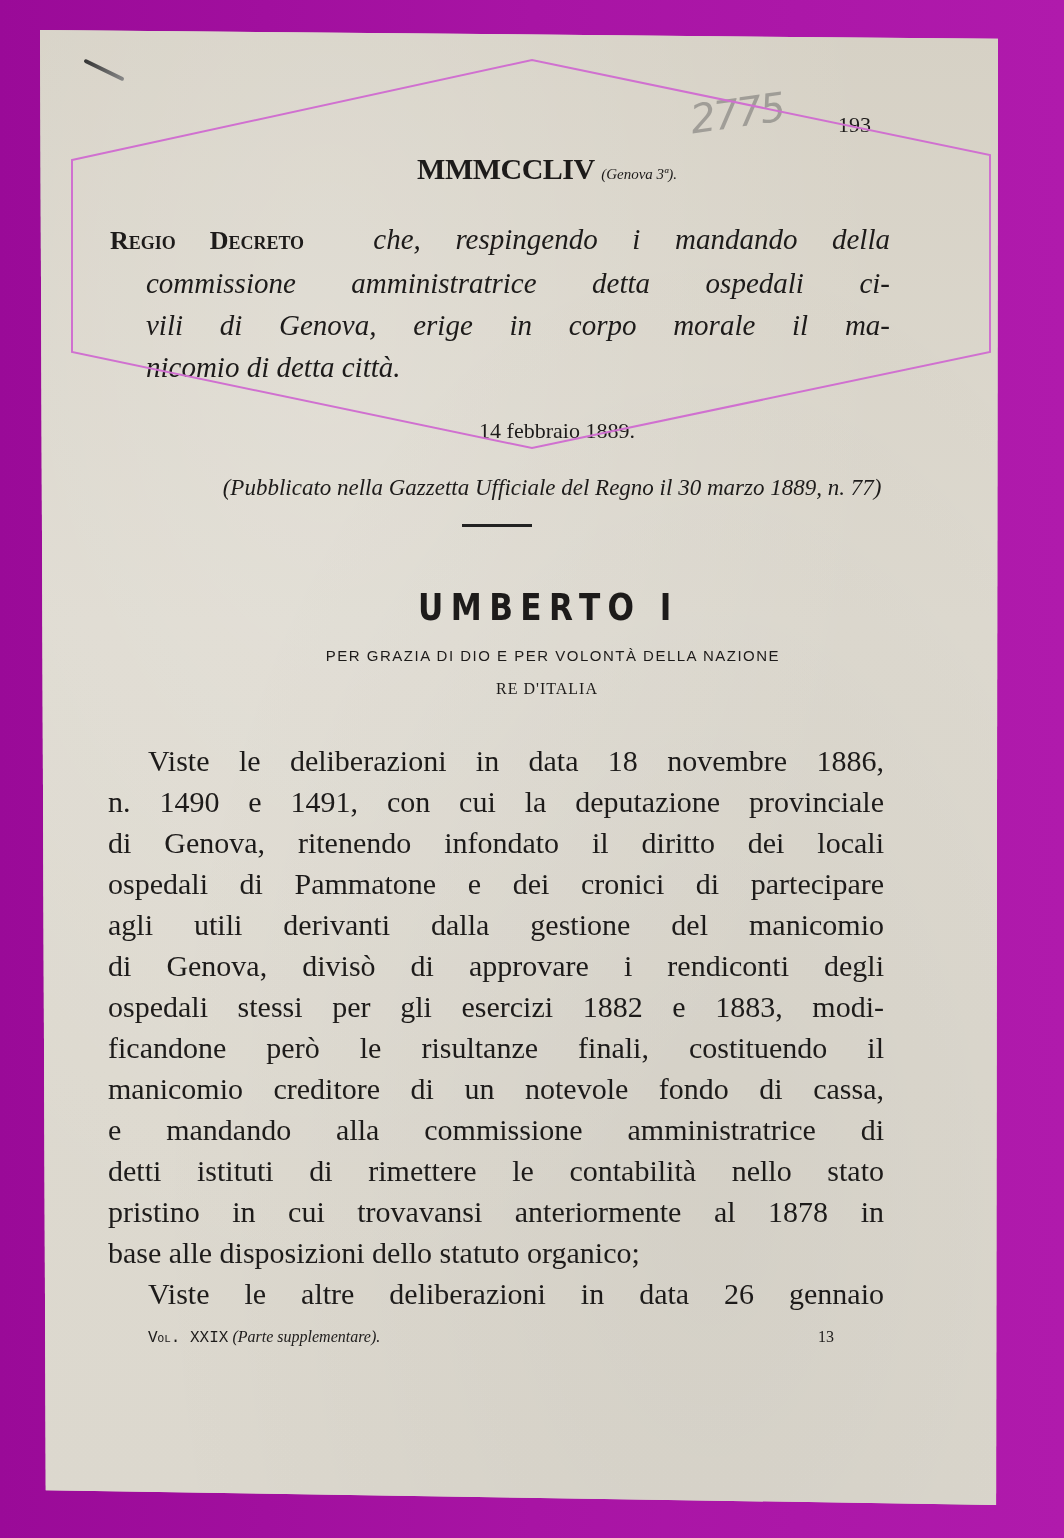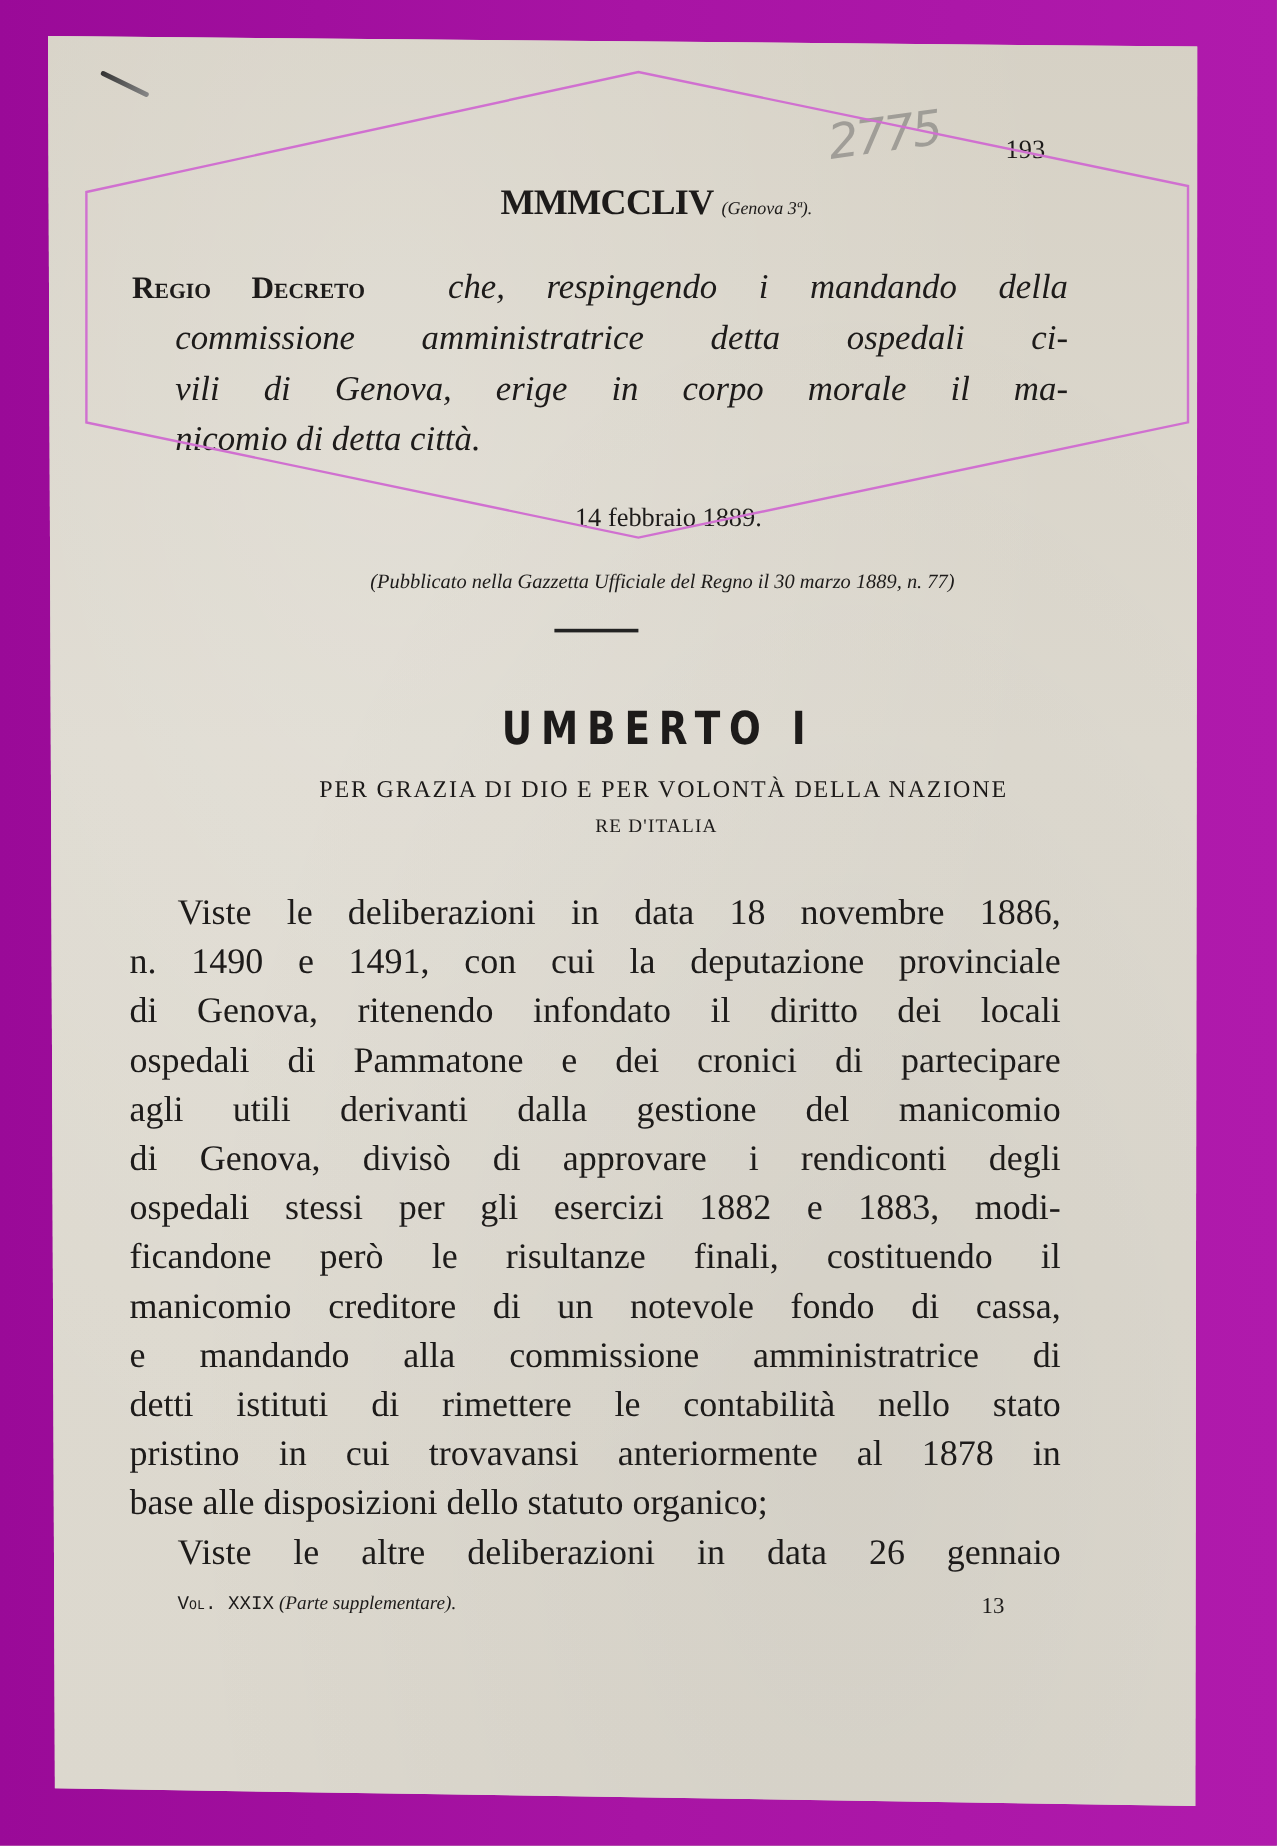--- a/index.html
+++ b/index.html
@@ -56,50 +56,50 @@
   .title-block .it { font-style: italic; }
   .title-line { display: block; text-align-last: justify; }
   .title-line.indent { padding-left: 36px; }
   .title-line.last { text-align-last: left; }
   .date {
     position: absolute; left: 0; width: 1064px; top: 418px; text-align: center;
     font-family: "Liberation Serif", serif; font-size: 22px; padding-left: 50px; box-sizing: border-box;
   }
   .published {
     position: absolute; left: 0; width: 1064px; top: 475px; text-align: center;
-    font-family: "Liberation Serif", serif; font-style: italic; font-size: 17px; padding-left: 40px; box-sizing: border-box;
+    font-family: "Liberation Serif", serif; font-style: italic; font-size: 23px; padding-left: 40px; box-sizing: border-box;
   }
   .rule { position: absolute; left: 462px; top: 524px; width: 70px; height: 3px; background: #222; }
   .king {
     position: absolute; left: 0; width: 1064px; top: 585px; text-align: center;
     font-family: "DejaVu Sans", sans-serif; font-weight: bold; font-size: 38px; letter-spacing: 9px;
     transform: scaleX(0.82); padding-left: 40px; box-sizing: border-box;
   }
   .grace {
     position: absolute; left: 0; width: 1064px; top: 647px; text-align: center;
-    font-family: Liberation Serif, serif; font-size: 20px; letter-spacing: 1.5px; padding-left: 42px; box-sizing: border-box;
+    font-family: Liberation Sans, sans-serif; font-size: 15px; letter-spacing: 1.5px; padding-left: 42px; box-sizing: border-box;
   }
   .re {
     position: absolute; left: 0; width: 1064px; top: 680px; text-align: center;
     font-family: "Liberation Serif", serif; font-size: 16px; letter-spacing: 1px; padding-left: 30px; box-sizing: border-box;
   }
   .body-text {
     position: absolute; left: 108px; top: 740px; width: 776px;
     font-family: "Liberation Serif", serif; font-size: 30px; line-height: 41px;
   }
   .body-line { display: block; text-align: justify; text-align-last: justify; white-space: nowrap; overflow: hidden; height: 41px; }
   .body-line.indent { padding-left: 40px; }
   .body-line.last { text-align-last: left; }
   .footer {
     position: absolute; left: 148px; top: 1328px; width: 700px;
     font-family: "Liberation Serif", serif; font-size: 16px;
   }
   .footer .vol { font-variant: small-caps; font-family: Liberation Mono, monospace; }
   .footer .it { font-style: italic; }
-  .footer-sig { position: absolute; left: 818px; top: 1328px; font-family: "Liberation Serif", serif; font-size: 19px; }
+  .footer-sig { position: absolute; left: 818px; top: 1328px; font-family: "Liberation Serif", serif; font-size: 16px; }
 </style>
 </head>
 <body>
 
 <div class="bg-shade"></div>
 
 <div class="paper"></div>
 <div class="staple"></div>
 
 <span class="pencil-note">2775</span>

